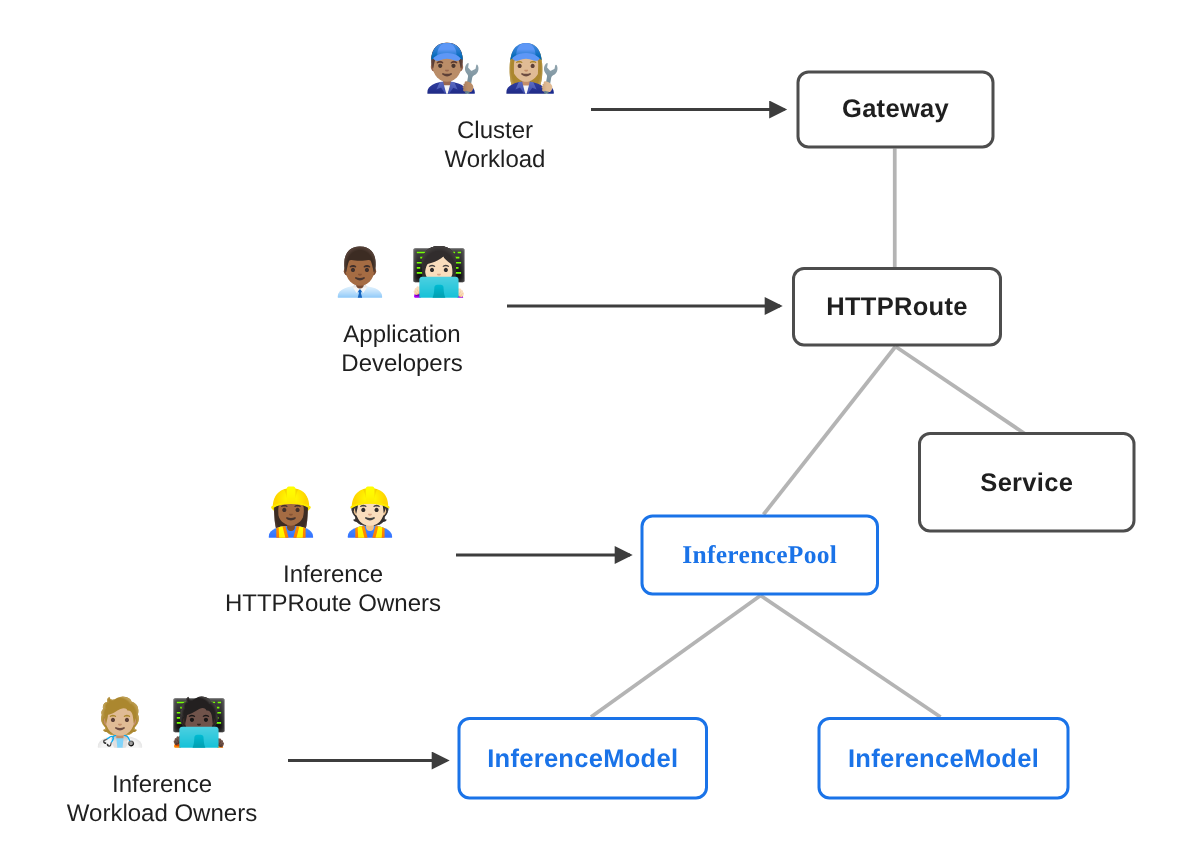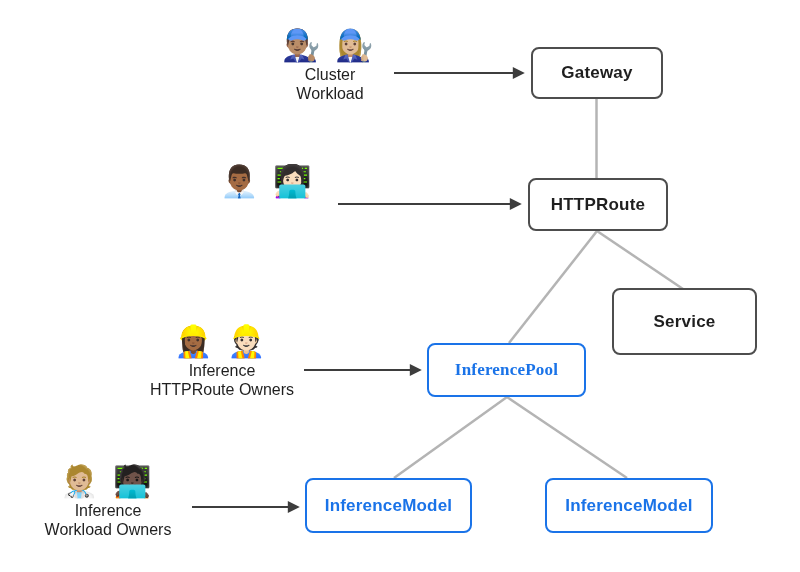--- a/index.html
+++ b/index.html
@@ -49,21 +49,21 @@
     text-align: center;
     z-index: 2;
   }
   .actor .emoji {
     font-size: 31px;
     line-height: 1.15;
     letter-spacing: 3px;
     white-space: nowrap;
   }
   .actor .label {
-    margin-top: 1px;
+    margin-top: 14px;
     font-size: 16px;
     line-height: 19px;
     color: #1f1f1f;
   }
   .actor .label span { display: block; }
 
   .actor--cluster-operators         { left: 220px; top: 28px; }
   .actor--application-developers    { left: 158px; top: 164px; }
   .actor--inference-platform-owners { left: 112px; top: 324px; }
   .actor--inference-workload-owners { left: -2px;  top: 464px; }
@@ -95,20 +95,24 @@
   <div class="actor actor--cluster-operators">
     <div class="emoji">👨🏽‍🔧 👩🏼‍🔧</div>
     <div class="label">
       <span>Cluster</span>
       <span>Workload</span>
     </div>
   </div>
 
   <div class="actor actor--application-developers">
     <div class="emoji">👨🏾‍💼 👩🏻‍💻</div>
+    <div class="label">
+      <span>Application</span>
+      <span>Developers</span>
+    </div>
   </div>
 
   <div class="actor actor--inference-platform-owners">
     <div class="emoji">👷🏾‍♀️ 👷🏻</div>
     <div class="label">
       <span>Inference</span>
       <span>HTTPRoute Owners</span>
     </div>
   </div>
 

